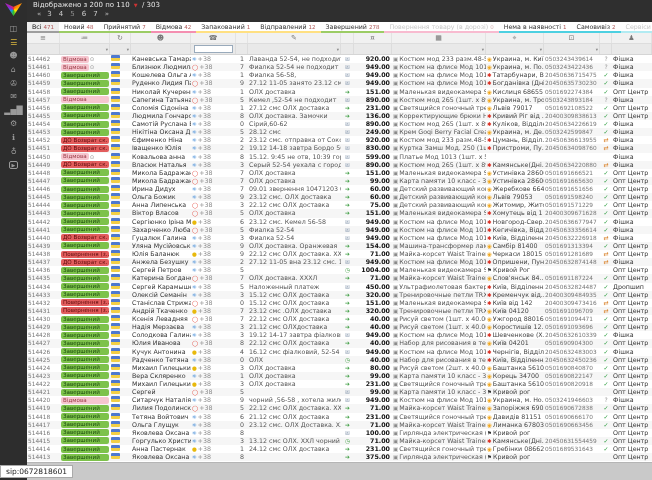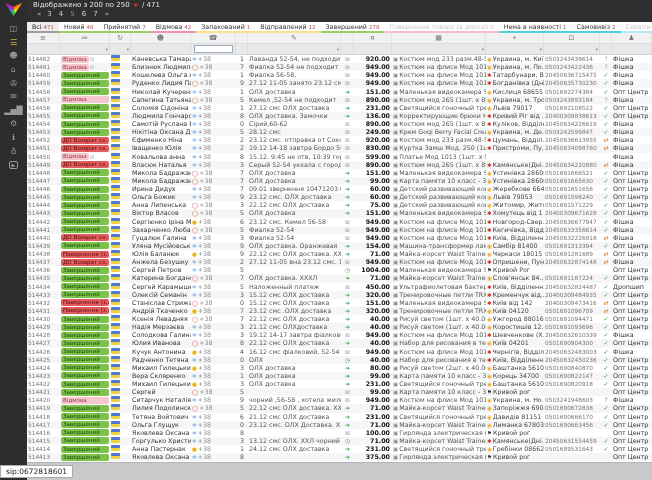--- a/index.html
+++ b/index.html
@@ -103,23 +103,23 @@
         <div class="sicon">♁</div>
         <div class="sicon">
           <span class="vbox">▶</span>
         </div>
       </div>
   </aside>
 
   <div class="main">
     <header class="topbar">
       <div>
-        <span>Відображено з 200 по 250</span>
+        <span>Відображено з 200 по 110</span>
         <span class="caret">▼</span>
-        <span>/ 471</span>
+        <span>/ 303</span>
       </div>
       <div class="pages" id="pages">
           <div class="nav">«</div>
           <div class="pg">3</div>
           <div class="pg">4</div>
           <div class="pg cur">5</div>
           <div class="pg">6</div>
           <div class="pg">7</div>
           <div class="nav">»</div>
         </div>

